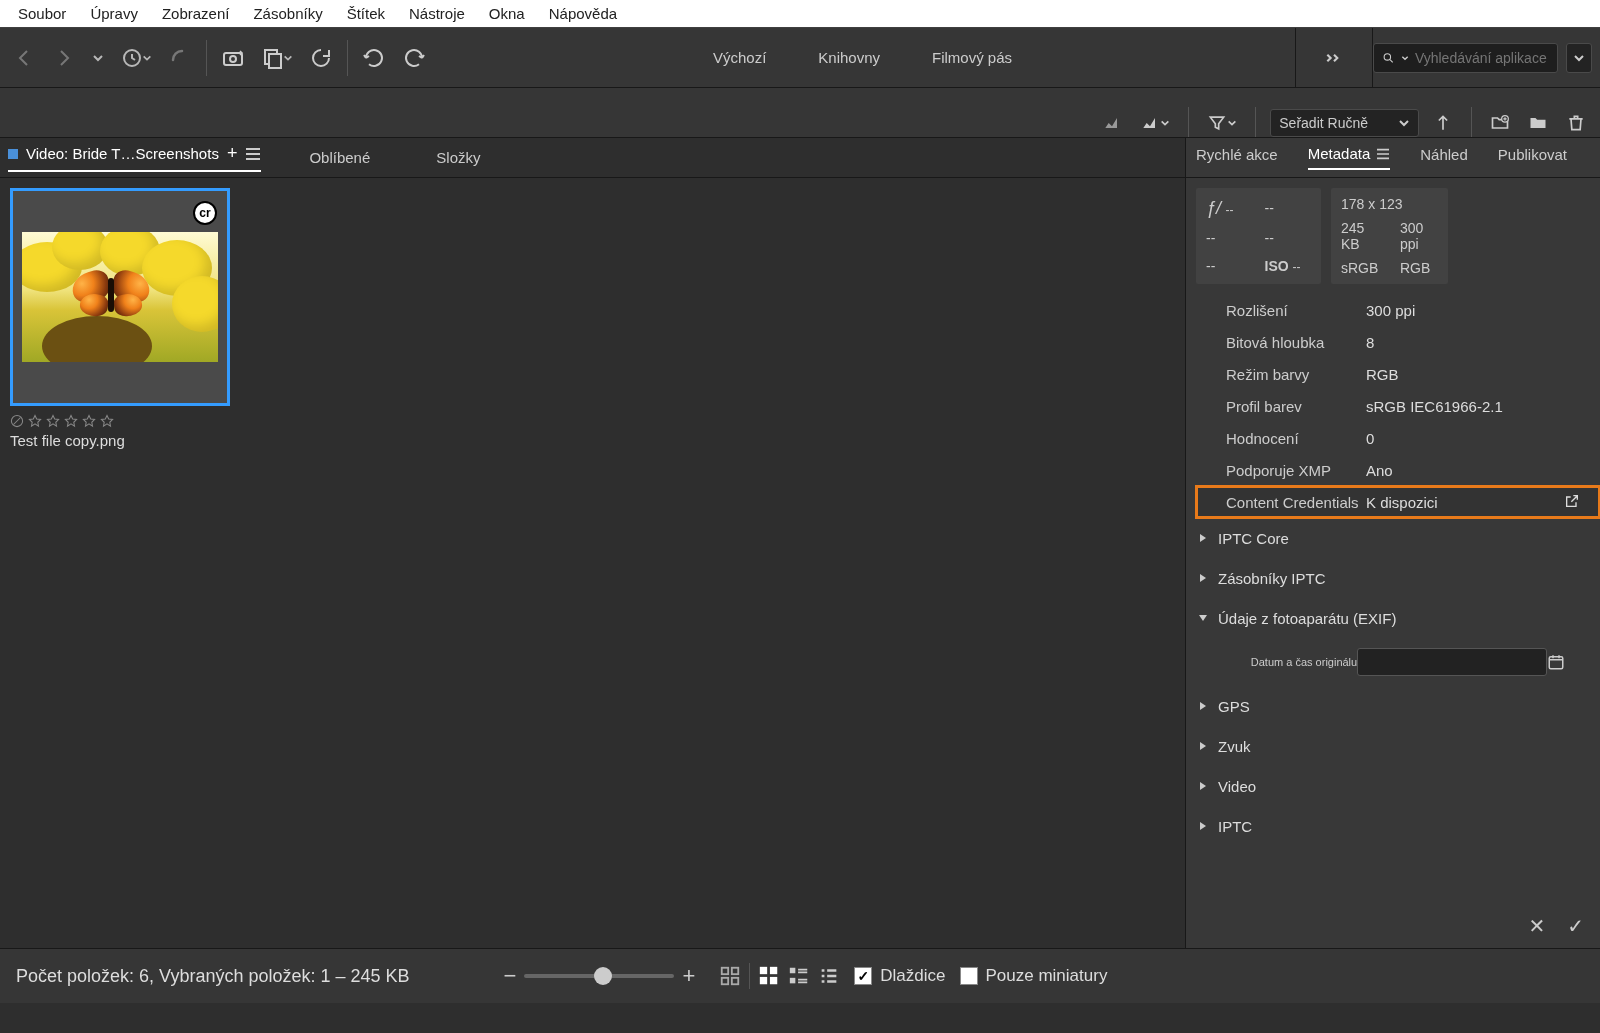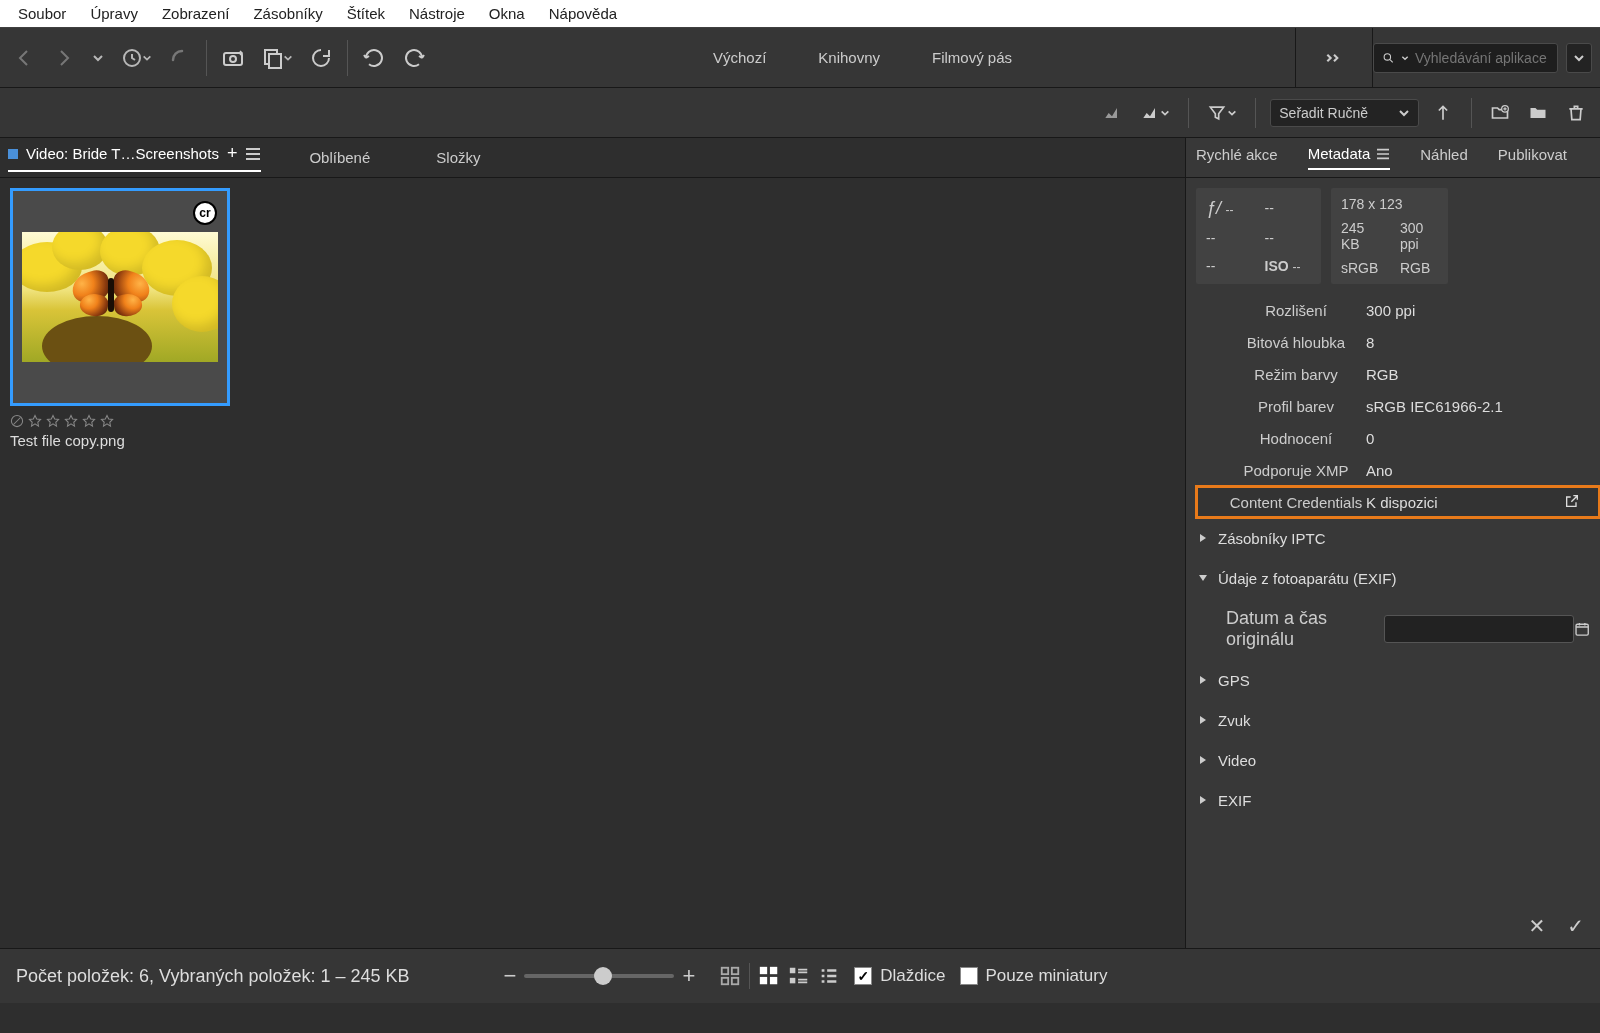--- a/index.html
+++ b/index.html
@@ -17,21 +17,21 @@
 .tb-sep { width: 1px; height: 36px; background: #555; margin: 0 10px; }
 .workspaces { flex: 1; display: flex; justify-content: center; gap: 40px; }
 .workspaces span { font-size: 15px; color: #ccc; padding: 20px 6px; cursor: pointer; }
 .toolbar-right { display: flex; align-items: center; gap: 8px; margin-left: auto; }
 .more-ws { padding: 0 28px; border-left: 1px solid #181818; border-right: 1px solid #181818; height: 100%; display:flex; align-items:center; }
 .searchbox { background: #1e1e1e; border: 1px solid #4a4a4a; border-radius: 3px; display: flex; align-items: center; height: 30px; width: 185px; padding: 0 8px; gap: 6px; }
 .searchbox input { background: transparent; border: none; color: #999; font-size: 14px; width: 100%; outline: none; }
 .chev-down-btn { width: 26px; height: 30px; border: 1px solid #4a4a4a; border-radius: 3px; background:#232323; display:flex; align-items:center; justify-content:center; }
 
 
-.filterbar { background: #363636; height: 50px; display: flex; align-items: center; justify-content: flex-end; padding: 0 10px; gap: 10px; border-bottom: 1px solid #181818; }
+.filterbar { background: #363636; height: 50px; display: flex; align-items: flex-end; justify-content: flex-end; padding: 0 10px; gap: 10px; border-bottom: 1px solid #181818; }
 .sort-select { background: #232323; border: 1px solid #4a4a4a; border-radius: 3px; height: 28px; display: flex; align-items: center; padding: 0 8px; gap: 30px; font-size: 14px; color:#ccc; min-width:145px; justify-content:space-between;}
 .fb-icon { width:20px; height:20px; fill:#ccc; }
 .fb-sep { width:1px; height:30px; background:#555; margin:0 4px; }
 
 
 .main { display: flex; height: 810px; }
 .left-pane { flex: 1; background: #2e2e2e; display: flex; flex-direction: column; }
 .right-pane { width: 415px; background: #383838; border-left: 1px solid #181818; display: flex; flex-direction: column; }
 
 
@@ -62,29 +62,29 @@
 
 .md-boxes { display:flex; gap:10px; padding:10px; }
 .md-box { background:#424242; border-radius:2px; padding:8px 10px; font-size:14px; color:#ccc; }
 .md-box.left { width:125px; display:grid; grid-template-columns:1fr 1fr; gap:8px 12px; align-items:center;}
 .md-box.left .fstop { font-style:italic; font-family: Georgia, serif; font-size:18px;}
 .md-box.left .iso { font-weight:bold; }
 .md-box.right { width:117px; display:grid; grid-template-columns:auto auto; gap:8px 14px; }
 
 
 .md-section { padding: 0 0 0 10px; }
-.md-row { display:flex; align-items:center; height:32px; font-size:15px; padding-left:30px;text-align:center;}
+.md-row { display:flex; align-items:center; height:32px; font-size:15px; padding-left:30px;}
 .md-row .label { width: 140px; color:#ccc; }
 .md-row .value { color:#ddd; }
 .md-row.highlighted { outline: 3px solid #e87a1a; outline-offset:-2px; background:#333; padding-right:20px;}
 .md-row.highlighted .ext { margin-left:auto; }
 
 .md-collapsible { height:40px; display:flex; align-items:center; gap:10px; padding:0 12px; font-size:15px; color:#ddd; cursor:pointer;}
 .md-collapsible svg { width:10px; height:10px; fill:#ccc;}
-.exif-body { display:flex; align-items:center; gap:0; padding:10px 10px 10px 40px; font-size:18px;justify-content:center;}
+.exif-body { display:flex; align-items:center; gap:0; padding:10px 10px 10px 40px; font-size:11px;justify-content:center;}
 .exif-input { flex:0 0 190px; height:28px; background:#222; border:1px solid #555; border-radius:3px; }
 
 .rp-footer { margin-top:auto; height:44px; display:flex; align-items:center; justify-content:flex-end; gap:22px; padding:0 16px; font-size:20px;}
 
 
 .statusbar { height:55px; background:#363636; display:flex; align-items:center; padding:0 16px; gap:14px; border-top:1px solid #181818;}
 .status-text { font-size:18px; color:#ddd; flex: 0 0 auto;}
 .zoom { display:flex; align-items:center; gap:8px; margin-left:80px;}
 .slider { width:150px; height:4px; background:#666; border-radius:2px; position:relative;}
 .slider-thumb { position:absolute; top:-7px; left:70px; width:18px; height:18px; border-radius:50%; background:#ccc;}
@@ -402,20 +402,26 @@
         <span class="ext"><svg width="16" height="16" viewBox="0 0 24 24">
               <path d="M14 4h6v6M20 4l-9 9M18 14v6H4V6h6" fill="none" stroke="#ddd" stroke-width="2"></path>
             </svg></span>
       </div>
     </div>
 
     <div class="md-collapsible">
         <svg viewBox="0 0 10 10">
           <path d="M2 1l6 4-6 4z"></path>
         </svg>
+        <span>IPTC Core</span>
+      </div>
+    <div class="md-collapsible">
+        <svg viewBox="0 0 10 10">
+          <path d="M2 1l6 4-6 4z"></path>
+        </svg>
         <span>Zásobníky IPTC</span>
       </div>
     <div class="md-collapsible">
         <svg viewBox="0 0 10 10">
           <path d="M1 2l4 6 4-6z"></path>
         </svg>
         <span>Údaje z fotoaparátu (EXIF)</span>
       </div>
     <div class="exif-body">
       <span>Datum a čas originálu</span>
@@ -440,21 +446,21 @@
     <div class="md-collapsible">
         <svg viewBox="0 0 10 10">
           <path d="M2 1l6 4-6 4z"></path>
         </svg>
         <span>Video</span>
       </div>
     <div class="md-collapsible">
         <svg viewBox="0 0 10 10">
           <path d="M2 1l6 4-6 4z"></path>
         </svg>
-        <span>EXIF</span>
+        <span>IPTC</span>
       </div>
 
     <div class="rp-footer">
       <span style="cursor:pointer;">✕</span>
       <span style="cursor:pointer;">✓</span>
     </div>
   </div>
 </div>
 
 <div class="statusbar">

